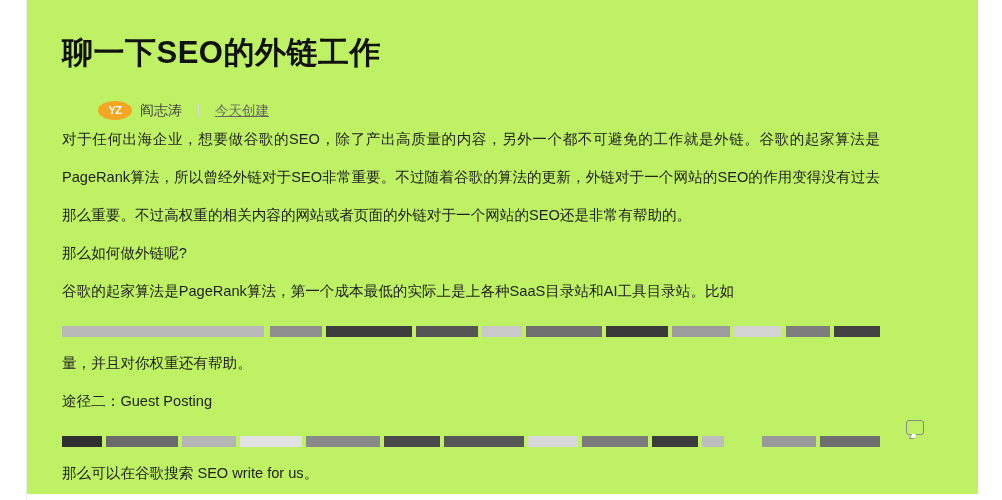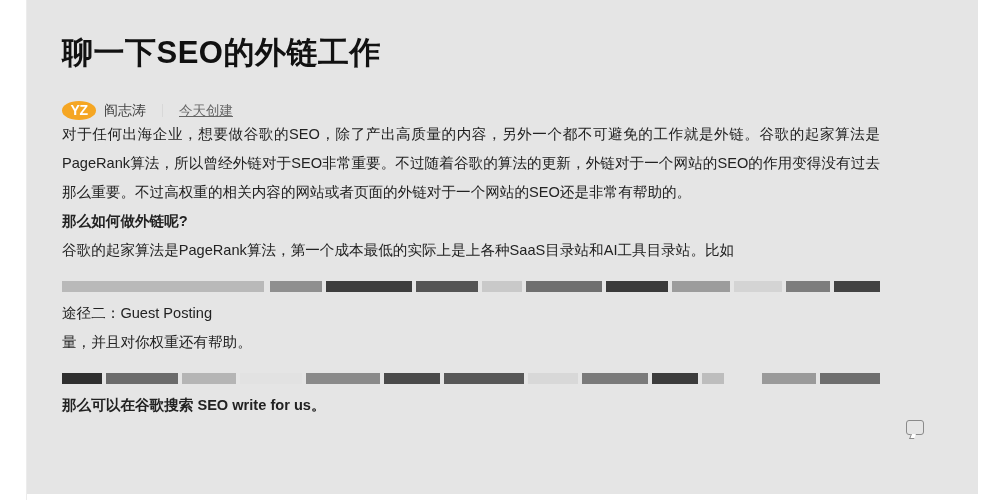--- a/index.html
+++ b/index.html
@@ -12,21 +12,21 @@
     background: #ffffff;
     font-family: "Liberation Sans", sans-serif;
     color: #1f1f1f;
     overflow: hidden;
     position: relative;
   }
   .page {
     position: relative;
     width: 1002px;
     height: 500px;
-    background: #e5e5e5;
+    background: #bef264;
     box-sizing: border-box;
   }
   .left-rail {
     position: absolute;
     left: 0;
     top: 0;
     width: 26px;
     height: 500px;
     background: #ffffff;
     border-right: 1px solid #ececec;
@@ -59,66 +59,66 @@
     margin-top: 28px;
     font-size: 13.5px;
     color: #5a5a5a;
   }
   .avatar {
     width: 34px;
     height: 19px;
     border-radius: 50%;
     background: #f5a623;
     color: #ffffff;
-    font-size: 14px;
+    font-size: 11px;
     line-height: 19px;
     text-align: center;
     font-weight: bold;
     margin-right: 8px;
     letter-spacing: -0.5px;
     overflow: hidden;
+    margin-left: 36px;
   }
   .meta-author {
     font-size: 14px;
     color: #444444;
   }
   .meta-divider {
     width: 1px;
     height: 13px;
     background: #d8d8d8;
     margin: 0 16px;
   }
   .meta-date {
     font-size: 13.5px;
     color: #666666;
     text-decoration: underline;
   }
   p.para {
     font-size: 14.6px;
-    line-height: 29px;
+    line-height: 38px;
     color: #222222;
     margin: 0;
     text-align: justify;
   }
   .para-body {
     margin-top: 33px;
   }
   .sub-head {
     font-size: 14.6px;
     line-height: 29px;
-    font-weight: bold;
+    font-weight: normal;
     color: #111111;
     margin-top: 20px;
   }
   .para-item {
     margin-top: 17px;
   }
   .para-gap {
     margin-top: 15px;
-    font-weight: bold;
   }
   .redact {
     position: relative;
     height: 11px;
     margin-top: 16px;
     margin-bottom: 7px;
   }
   .redact span {
     position: absolute;
     top: 0;
@@ -190,23 +190,23 @@
         <span style="left: 354px; width: 62px; background: rgb(85, 85, 85);"></span>
         <span style="left: 420px; width: 40px; background: rgb(201, 201, 201);"></span>
         <span style="left: 464px; width: 76px; background: rgb(111, 111, 111);"></span>
         <span style="left: 544px; width: 62px; background: rgb(58, 58, 58);"></span>
         <span style="left: 610px; width: 58px; background: rgb(156, 156, 156);"></span>
         <span style="left: 672px; width: 48px; background: rgb(212, 212, 212);"></span>
         <span style="left: 724px; width: 44px; background: rgb(125, 125, 125);"></span>
         <span style="left: 772px; width: 46px; background: rgb(67, 67, 67);"></span>
       </div>
 
+    <p class="para">量，并且对你权重还有帮助。</p>
+
     <p class="para para-item">途径二：Guest Posting</p>
-
-    <p class="para">量，并且对你权重还有帮助。</p>
 
     <div class="redact" id="redact-2">
         <span style="left: 0px; width: 40px; background: rgb(47, 47, 47);"></span>
         <span style="left: 44px; width: 72px; background: rgb(107, 107, 107);"></span>
         <span style="left: 120px; width: 54px; background: rgb(181, 181, 181);"></span>
         <span style="left: 178px; width: 62px; background: rgb(226, 226, 226);"></span>
         <span style="left: 244px; width: 74px; background: rgb(138, 138, 138);"></span>
         <span style="left: 322px; width: 56px; background: rgb(74, 74, 74);"></span>
         <span style="left: 382px; width: 80px; background: rgb(87, 87, 87);"></span>
         <span style="left: 466px; width: 50px; background: rgb(216, 216, 216);"></span>

